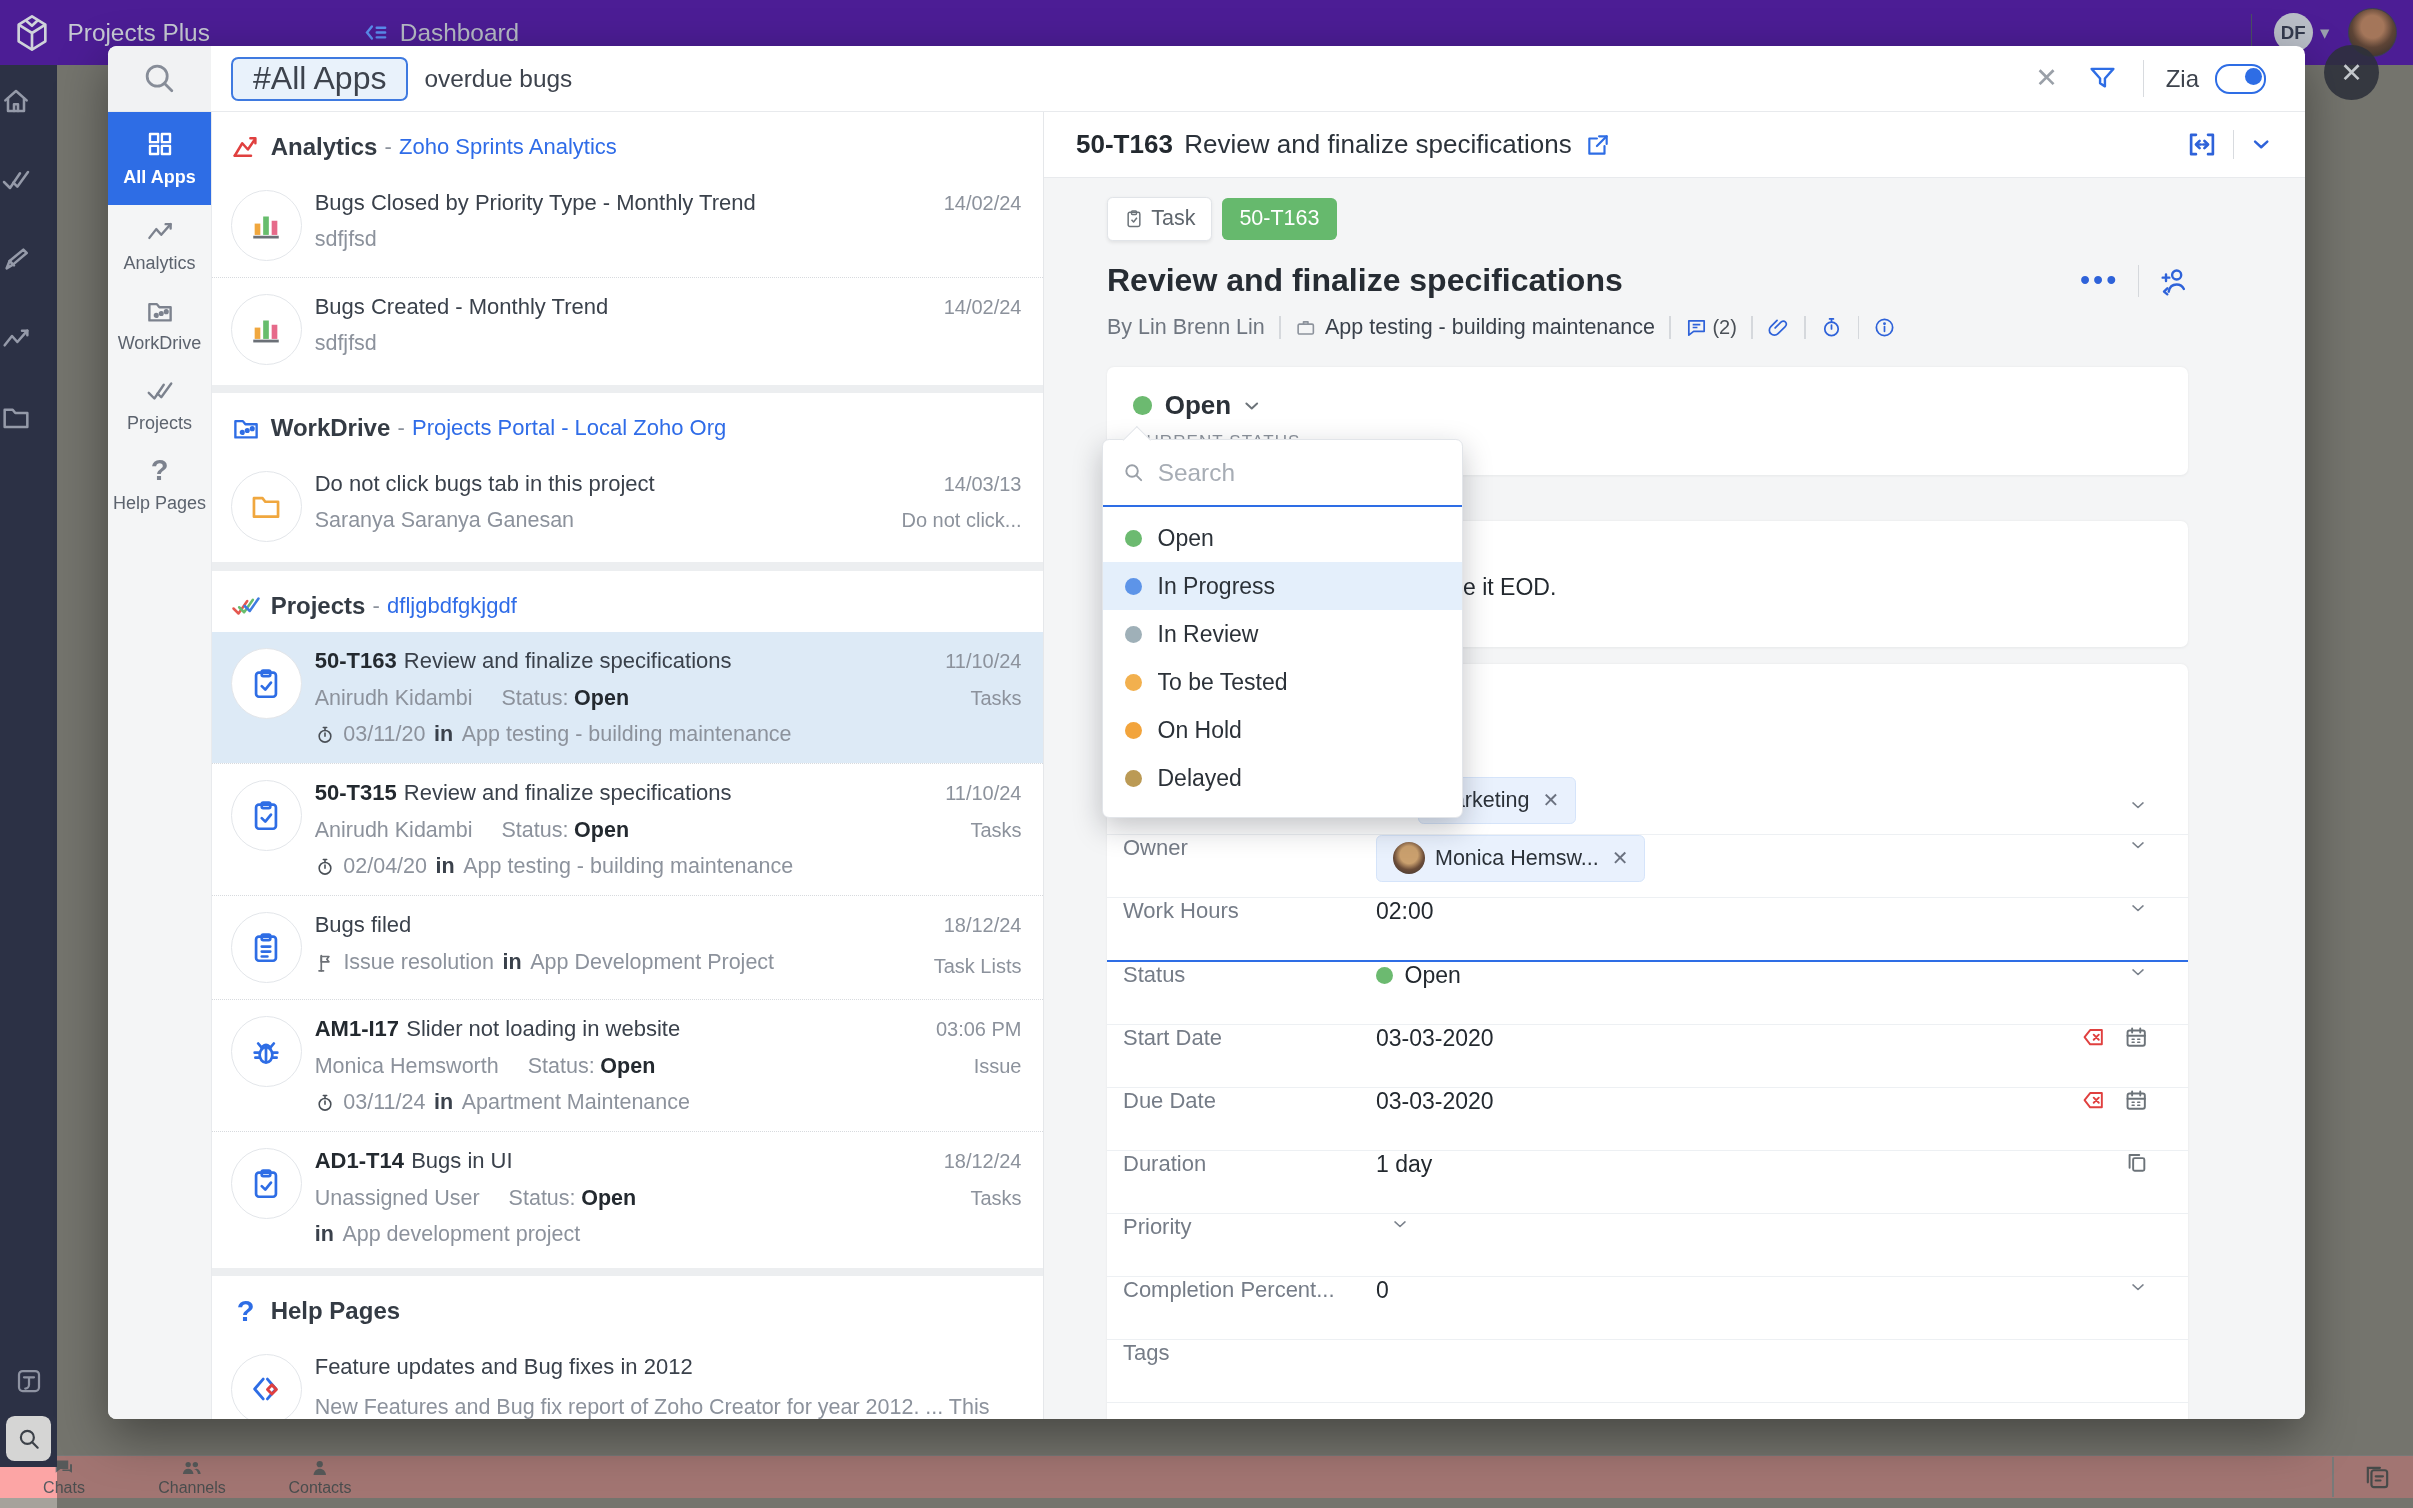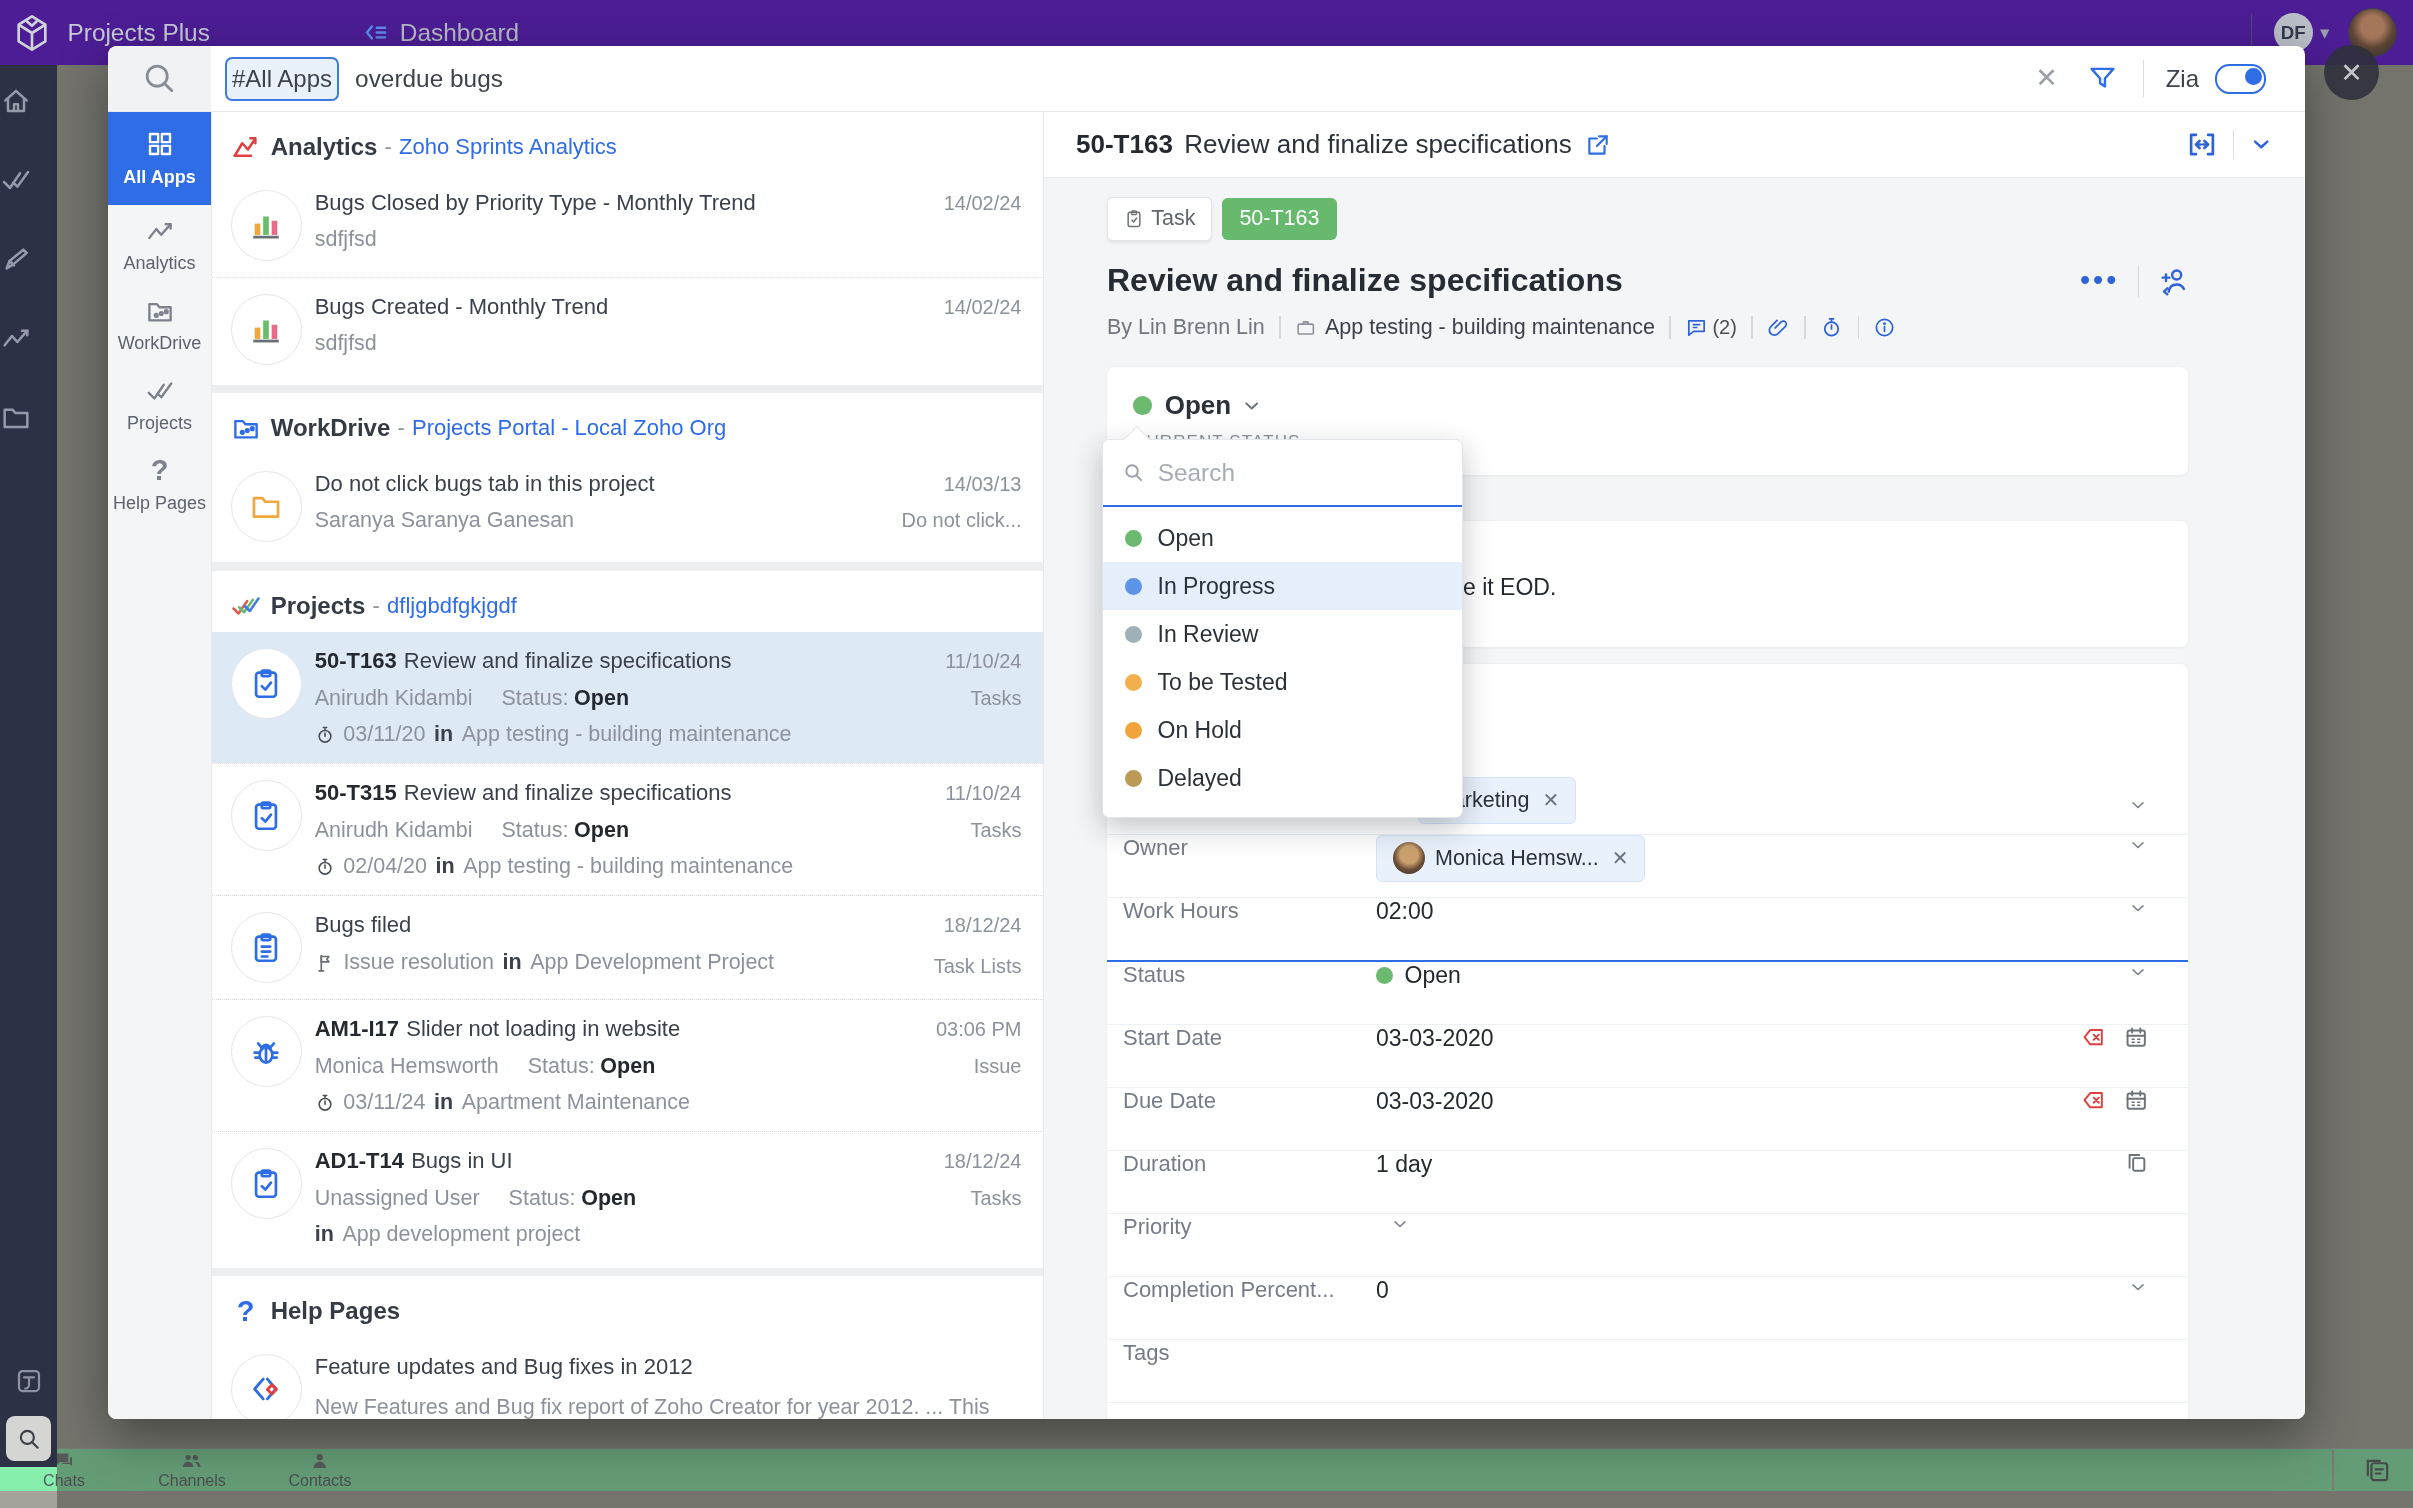--- a/index.html
+++ b/index.html
@@ -30,21 +30,21 @@
         display:flex;flex-direction:column;align-items:center}
   .rail .ric{width:32px;height:32px;color:#959aa9;margin-top:45px}
   .rail .ric:first-child{margin-top:20px}
   .rail-bottom{margin-top:auto;display:flex;flex-direction:column;align-items:center;width:100%}
   .rail-translate{width:30px;height:30px;color:#8e93a2;margin-bottom:20px}
   .rail-search-btn{width:45px;height:45px;border-radius:8.6px;background:#d5d5d4;color:#3c4148;
         display:flex;align-items:center;justify-content:center;margin-bottom:5.7px}
   .rail-search-btn .ic{width:26px;height:26px}
 
   
-  .bottombar{position:absolute;left:0;bottom:17px;width:2413px;height:42px;background:#86efac;
+  .bottombar{position:absolute;left:0;bottom:10px;width:2413px;height:42px;background:#fca5a5;
        border-top:1.4px solid #aaacae;display:flex;align-items:center;z-index:1}
   .bb-item{display:flex;flex-direction:column;align-items:center;width:128px;color:#555a60}
   .bb-item .ic{width:21.5px;height:21.5px;color:#6c7076}
   .bb-label{font-size:16px;margin-top:1.4px}
   .bb-right{margin-left:auto;display:flex;align-items:center}
   .bb-sep{width:1.4px;height:40px;background:#adafb1;margin-right:29px}
   .bb-stack{width:29px;height:29px;color:#4e5358;margin-right:21.5px}
 
   
   .overlay{position:absolute;left:57px;top:65px;right:0;bottom:0;
@@ -57,22 +57,22 @@
 
   
   .modal{position:absolute;left:108px;top:46px;width:2197px;height:1373px;background:#fff;
        border-radius:8.6px;box-shadow:0 17px 50px rgba(0,0,0,.4);z-index:10;overflow:hidden;
        display:flex;flex-direction:column}
   
   .searchbar{height:65px;flex:none;display:flex;align-items:center;border-bottom:1.4px solid #e8eaed}
   .sb-square{width:103px;height:100%;background:#f1f2f3;display:flex;align-items:center;
        justify-content:center;color:#878d98;flex:none}
   .sb-square .ic{width:37px;height:37px}
-  .scope-chip{margin-left:14px;height:40px;padding:0 5px;border:2.2px solid #3f7ae0;border-radius:7.2px;
-       background:#e9f2fb;color:#3d434d;font-size:24px;display:flex;align-items:center;flex:none}
+  .scope-chip{margin-left:20px;height:40px;padding:0 20px;border:2.2px solid #3f7ae0;border-radius:7.2px;
+       background:#e9f2fb;color:#3d434d;font-size:32px;display:flex;align-items:center;flex:none}
   .sb-query{margin-left:16px;font-size:24.4px;color:#3d434d;flex:1}
   .sb-clear{color:#9aa0a8;font-size:27px;line-height:1;margin-right:30px}
   .sb-funnel{width:29px;height:29px;color:#2e6de5;margin-right:26px}
   .sb-div{width:1.4px;height:37px;background:#d8dbdf;margin-right:21.5px}
   .sb-zia{font-size:24px;color:#3d434d;margin-right:16px}
   .zia-toggle{width:47px;height:26px;border:2.2px solid #2e6de5;border-radius:14.4px;background:#fff;
        position:relative;margin-right:39px}
   .zia-knob{position:absolute;right:2.2px;top:2.2px;width:17px;height:17px;border-radius:50%;background:#2e6de5}
 
   .modal-body{flex:1;display:flex;min-height:0}

